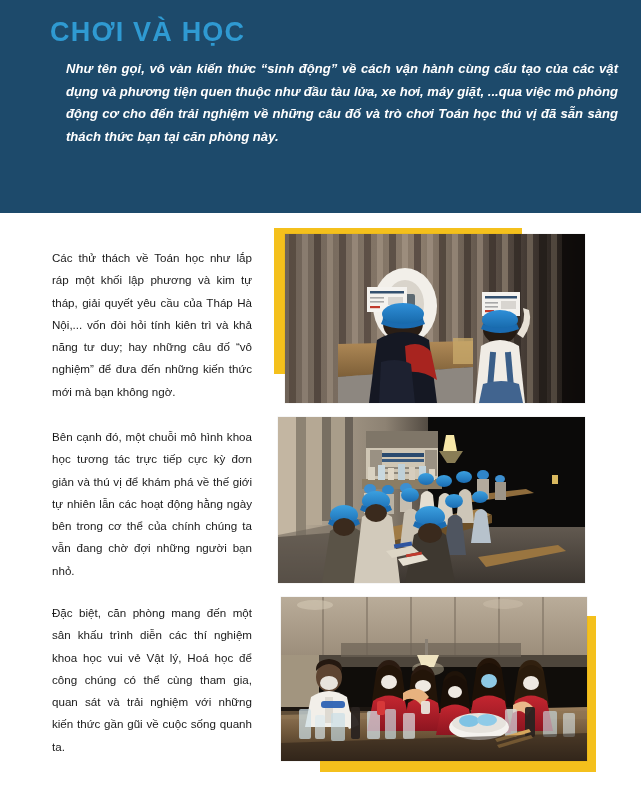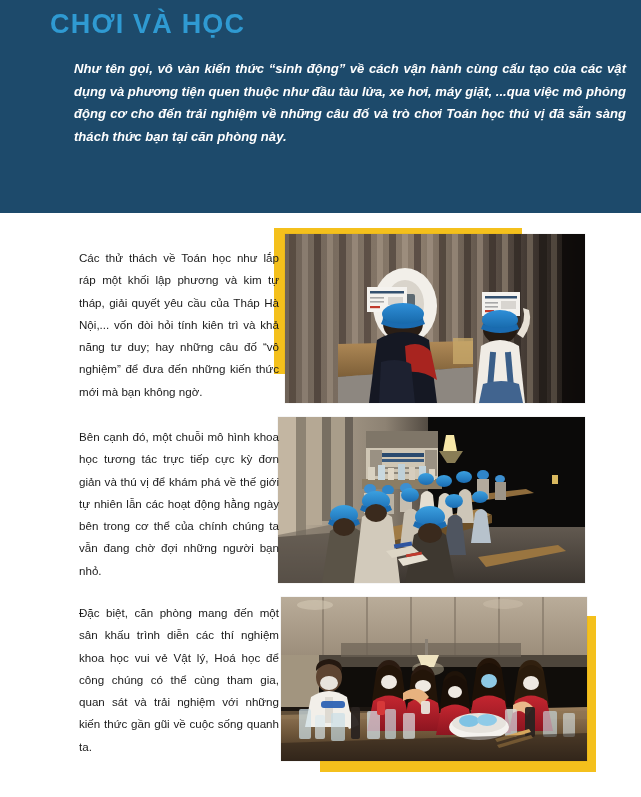--- a/index.html
+++ b/index.html
@@ -21,32 +21,32 @@
     left: 0;
     top: 0;
     width: 641px;
     height: 213px;
     background: #1d4a6b;
     overflow: hidden;
   }
   .page-title {
     position: absolute;
     left: 50px;
-    top: 8px;
+    top: 16px;
     font-size: 27px;
     font-weight: bold;
     letter-spacing: 1.2px;
     color: #2f9ad2;
     font-family: "Liberation Sans", sans-serif;
     line-height: 1.2;
     white-space: nowrap;
   }
   .header-paragraph {
     position: absolute;
-    left: 74px;
+    left: 66px;
     top: 58px;
     width: 552px;
     font-size: 13.1px;
     line-height: 1.72;
     color: #ffffff;
     font-style: italic;
     font-weight: bold;
     text-align: justify;
     font-family: "Liberation Sans", sans-serif;
   }
@@ -61,21 +61,20 @@
     background: #ffffff;
   }
 
   
   .text-col {
     position: absolute;
     left: 0;
     top: 0;
     width: 266px;
     height: 584px;
-    margin-left: 27px;
   }
   .para {
     position: absolute;
     left: 52px;
     width: 200px;
     font-size: 11.6px;
     line-height: 1.92;
     color: #1a1a1a;
     text-align: justify;
     font-family: "Liberation Sans", sans-serif;

